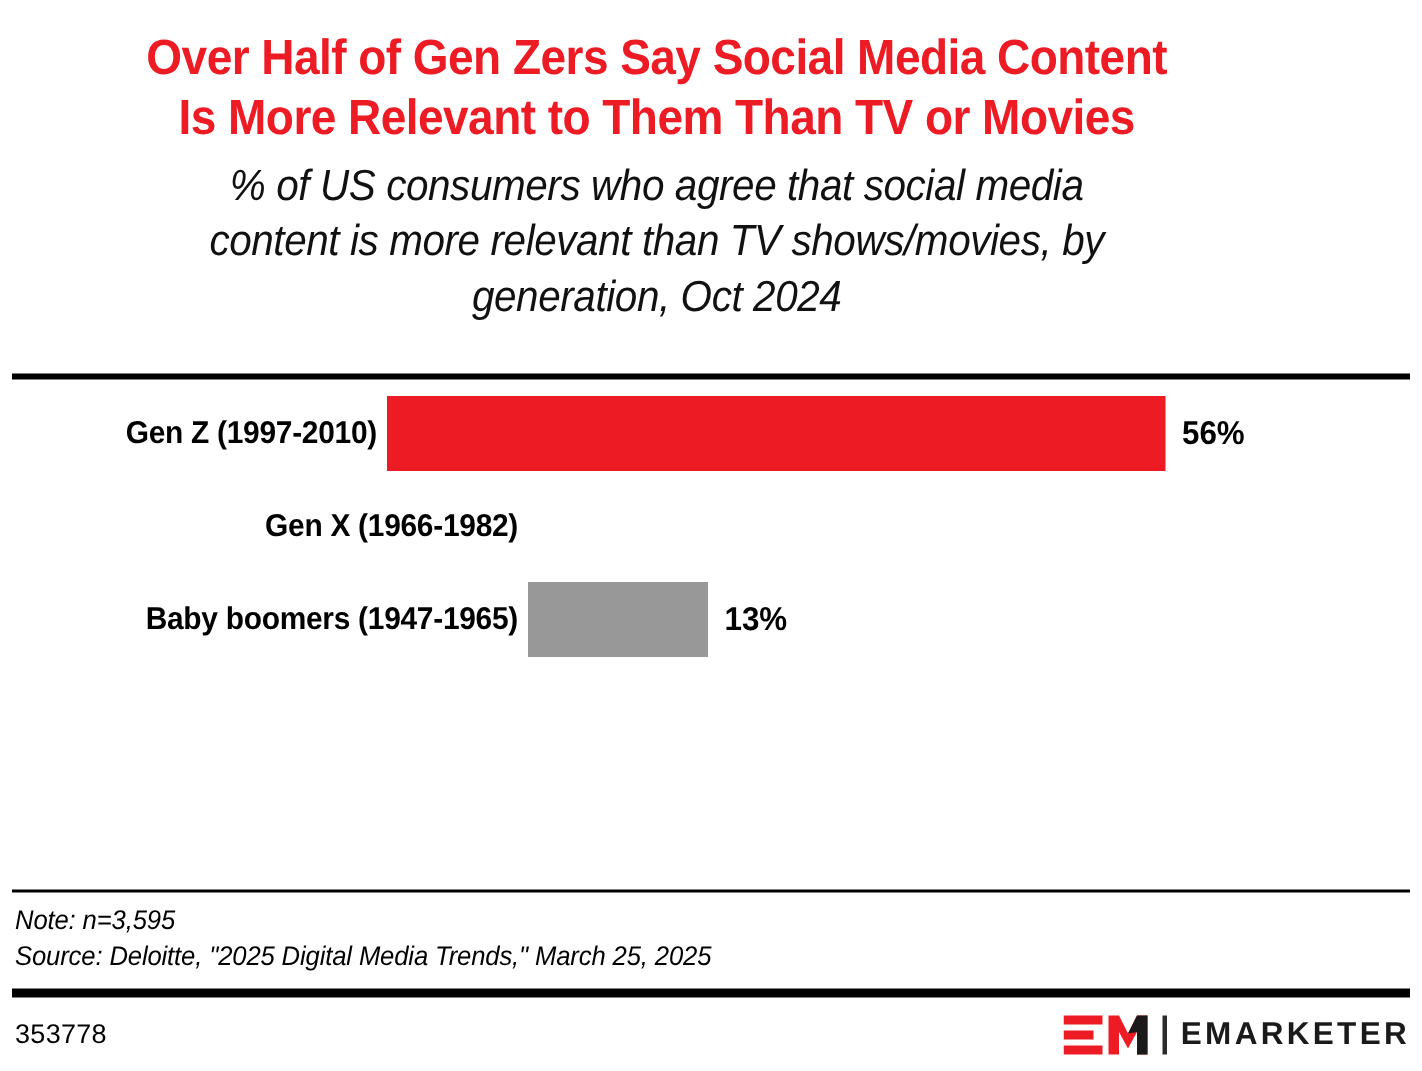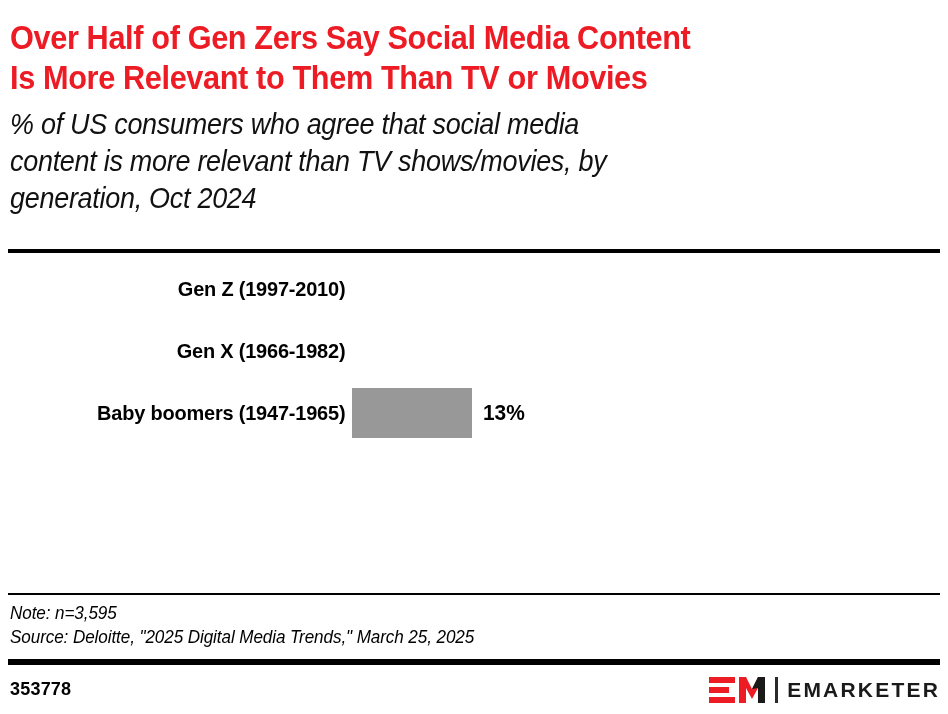--- a/index.html
+++ b/index.html
@@ -21,20 +21,21 @@
     height: 714px;
     box-sizing: border-box;
   }
 
   
   .header {
     position: absolute;
     left: 10px;
     top: 18px;
     width: 920px;
+    text-align: center;
   }
   .title {
     font-family: "Liberation Sans Narrow", "Liberation Sans", sans-serif;
     font-weight: bold;
     font-size: 33px;
     line-height: 40px;
     letter-spacing: -0.4px;
     color: #ED1B24;
     transform: scaleX(0.93);
     transform-origin: left top;
@@ -153,21 +154,21 @@
     transform: scaleX(0.95);
     transform-origin: left top;
   }
 
   
   .footer-id {
     position: absolute;
     left: 10px;
     top: 678px;
     font-family: "Liberation Sans Narrow", "Liberation Sans", sans-serif;
-    font-weight: bold;
+    font-weight: normal;
     font-size: 18px;
     line-height: 22px;
     color: #000000;
     letter-spacing: 0.2px;
   }
   .logo {
     position: absolute;
     right: 8px;
     top: 676px;
     display: flex;
@@ -203,20 +204,24 @@
     <div class="subtitle">% of US consumers who agree that social media
 content is more relevant than TV shows/movies, by
 generation, Oct 2024</div>
   </div>
 
   <div class="rule-top"></div>
 
   <div class="chart">
       <div class="bar-row">
         <div class="cat-label">Gen Z (1997-2010)</div>
+        <div class="bar-wrap">
+          <div class="bar accent" style="width: 519px; background: rgb(237, 27, 36);"></div>
+          <div class="bar-value">56%</div>
+        </div>
       </div>
       <div class="bar-row">
         <div class="cat-label">Gen X (1966-1982)</div>
       </div>
       <div class="bar-row">
         <div class="cat-label">Baby boomers (1947-1965)</div>
         <div class="bar-wrap">
           <div class="bar" style="width: 120px; background: rgb(152, 152, 152);"></div>
           <div class="bar-value">13%</div>
         </div>

